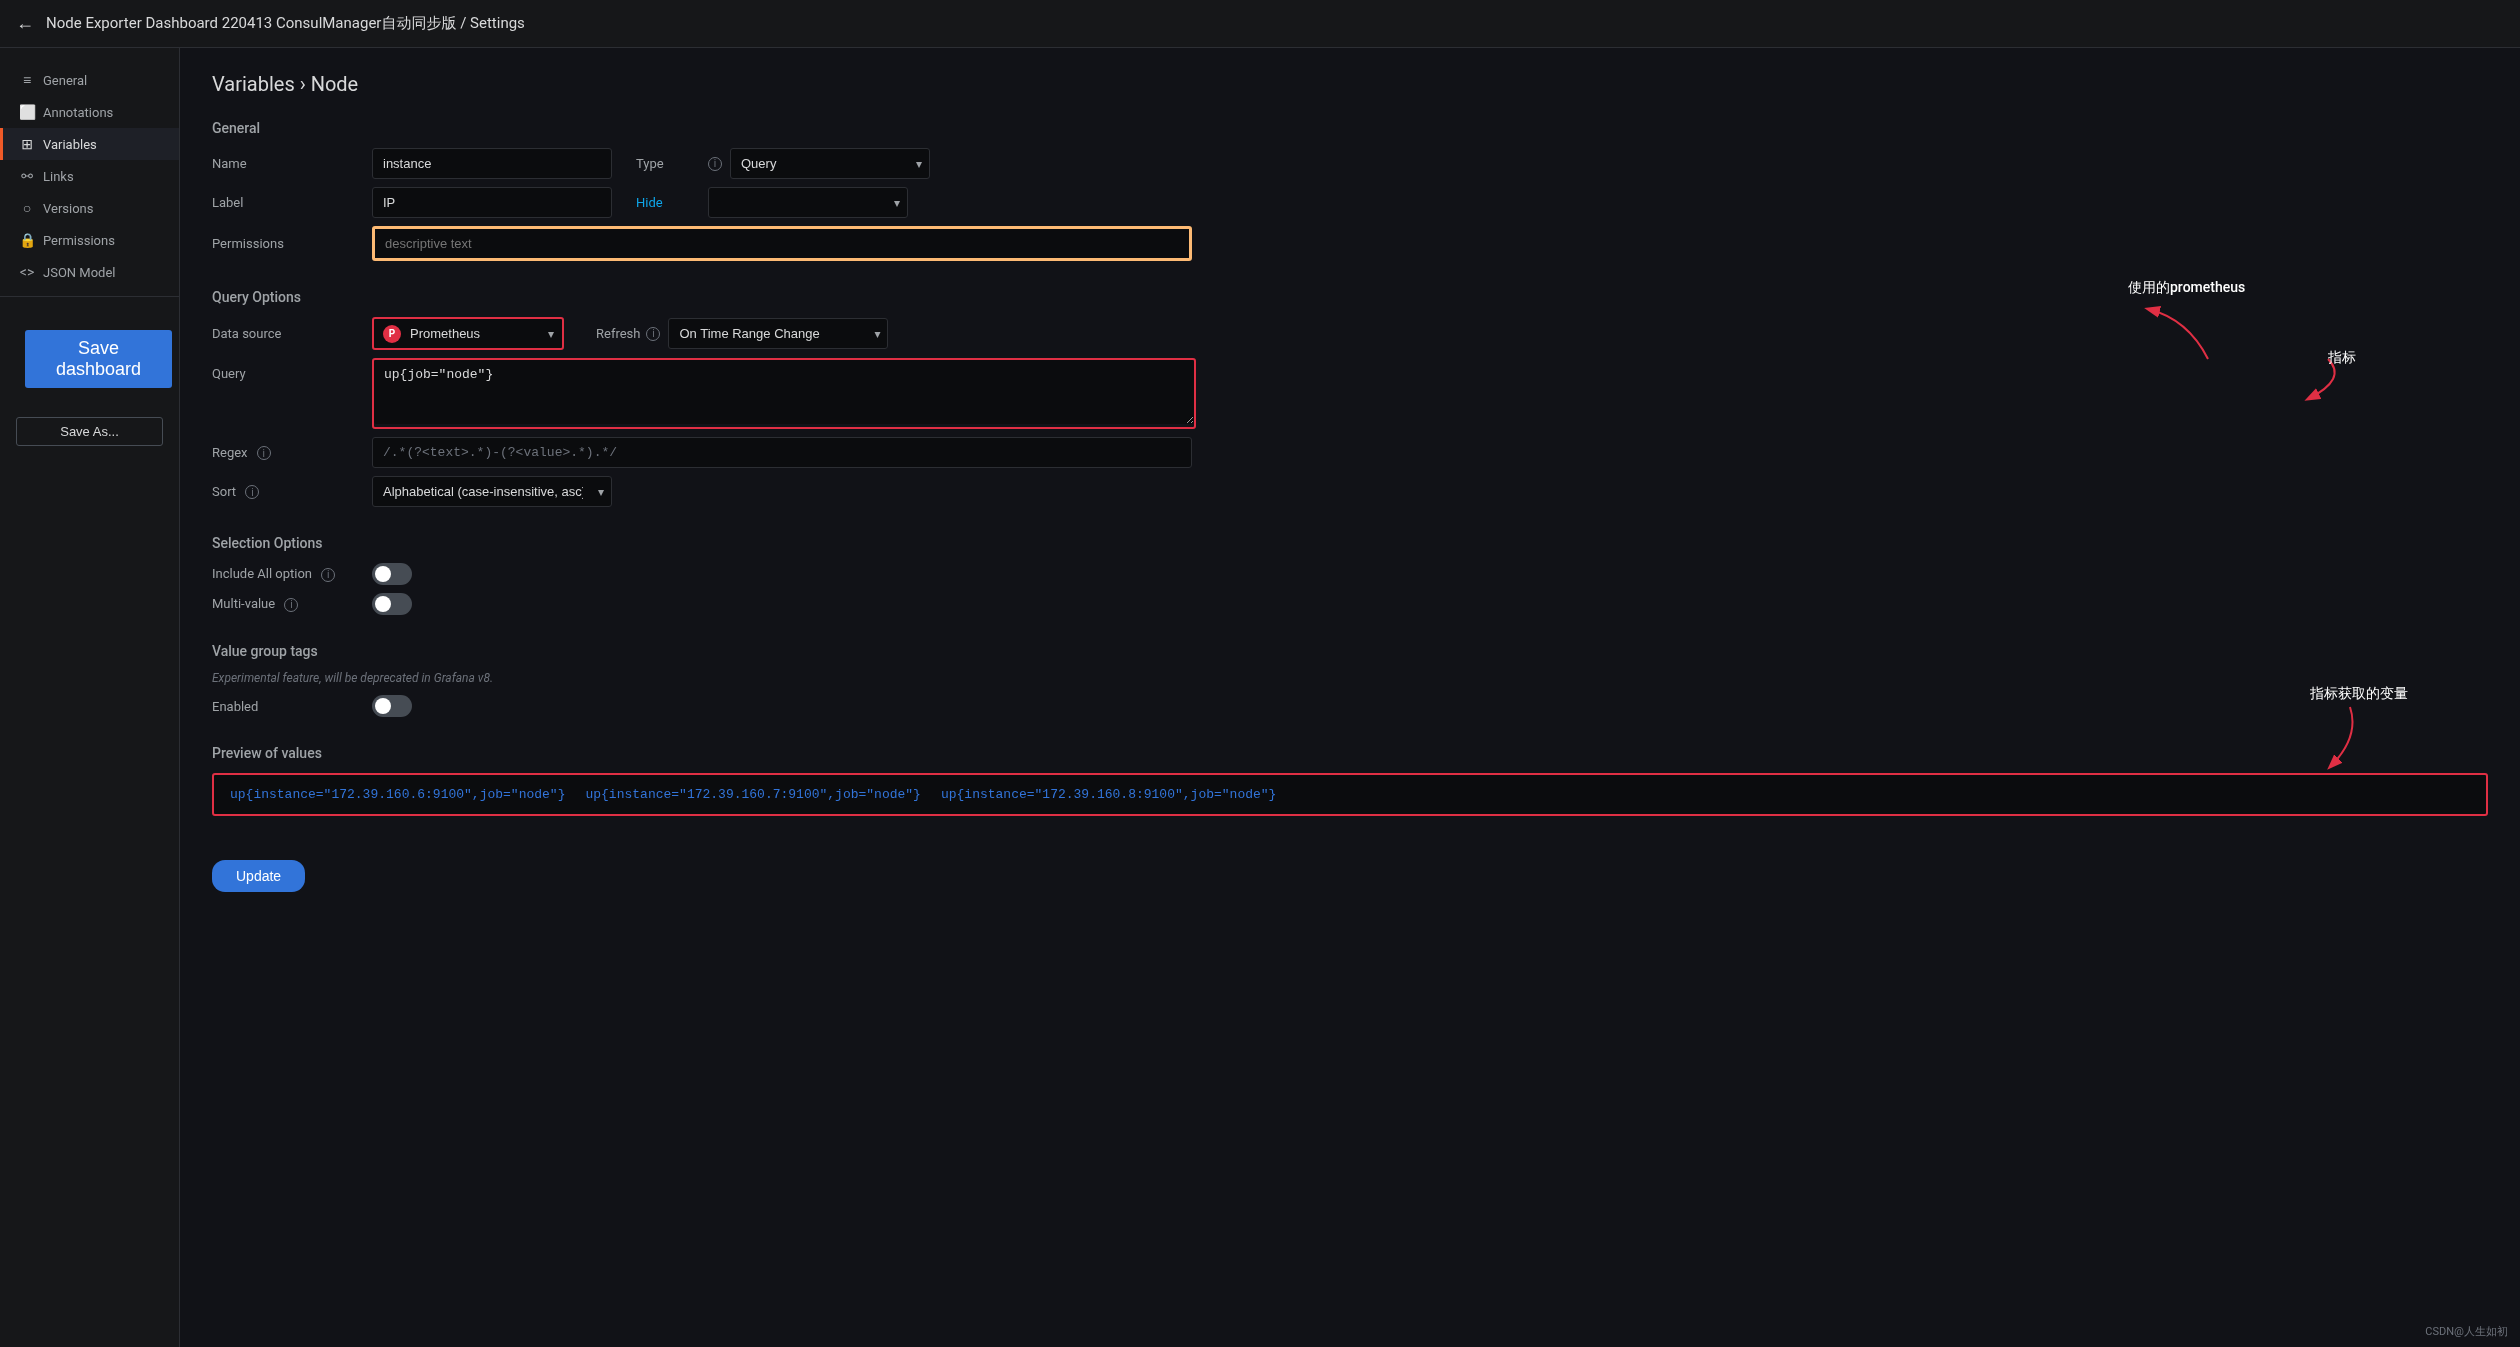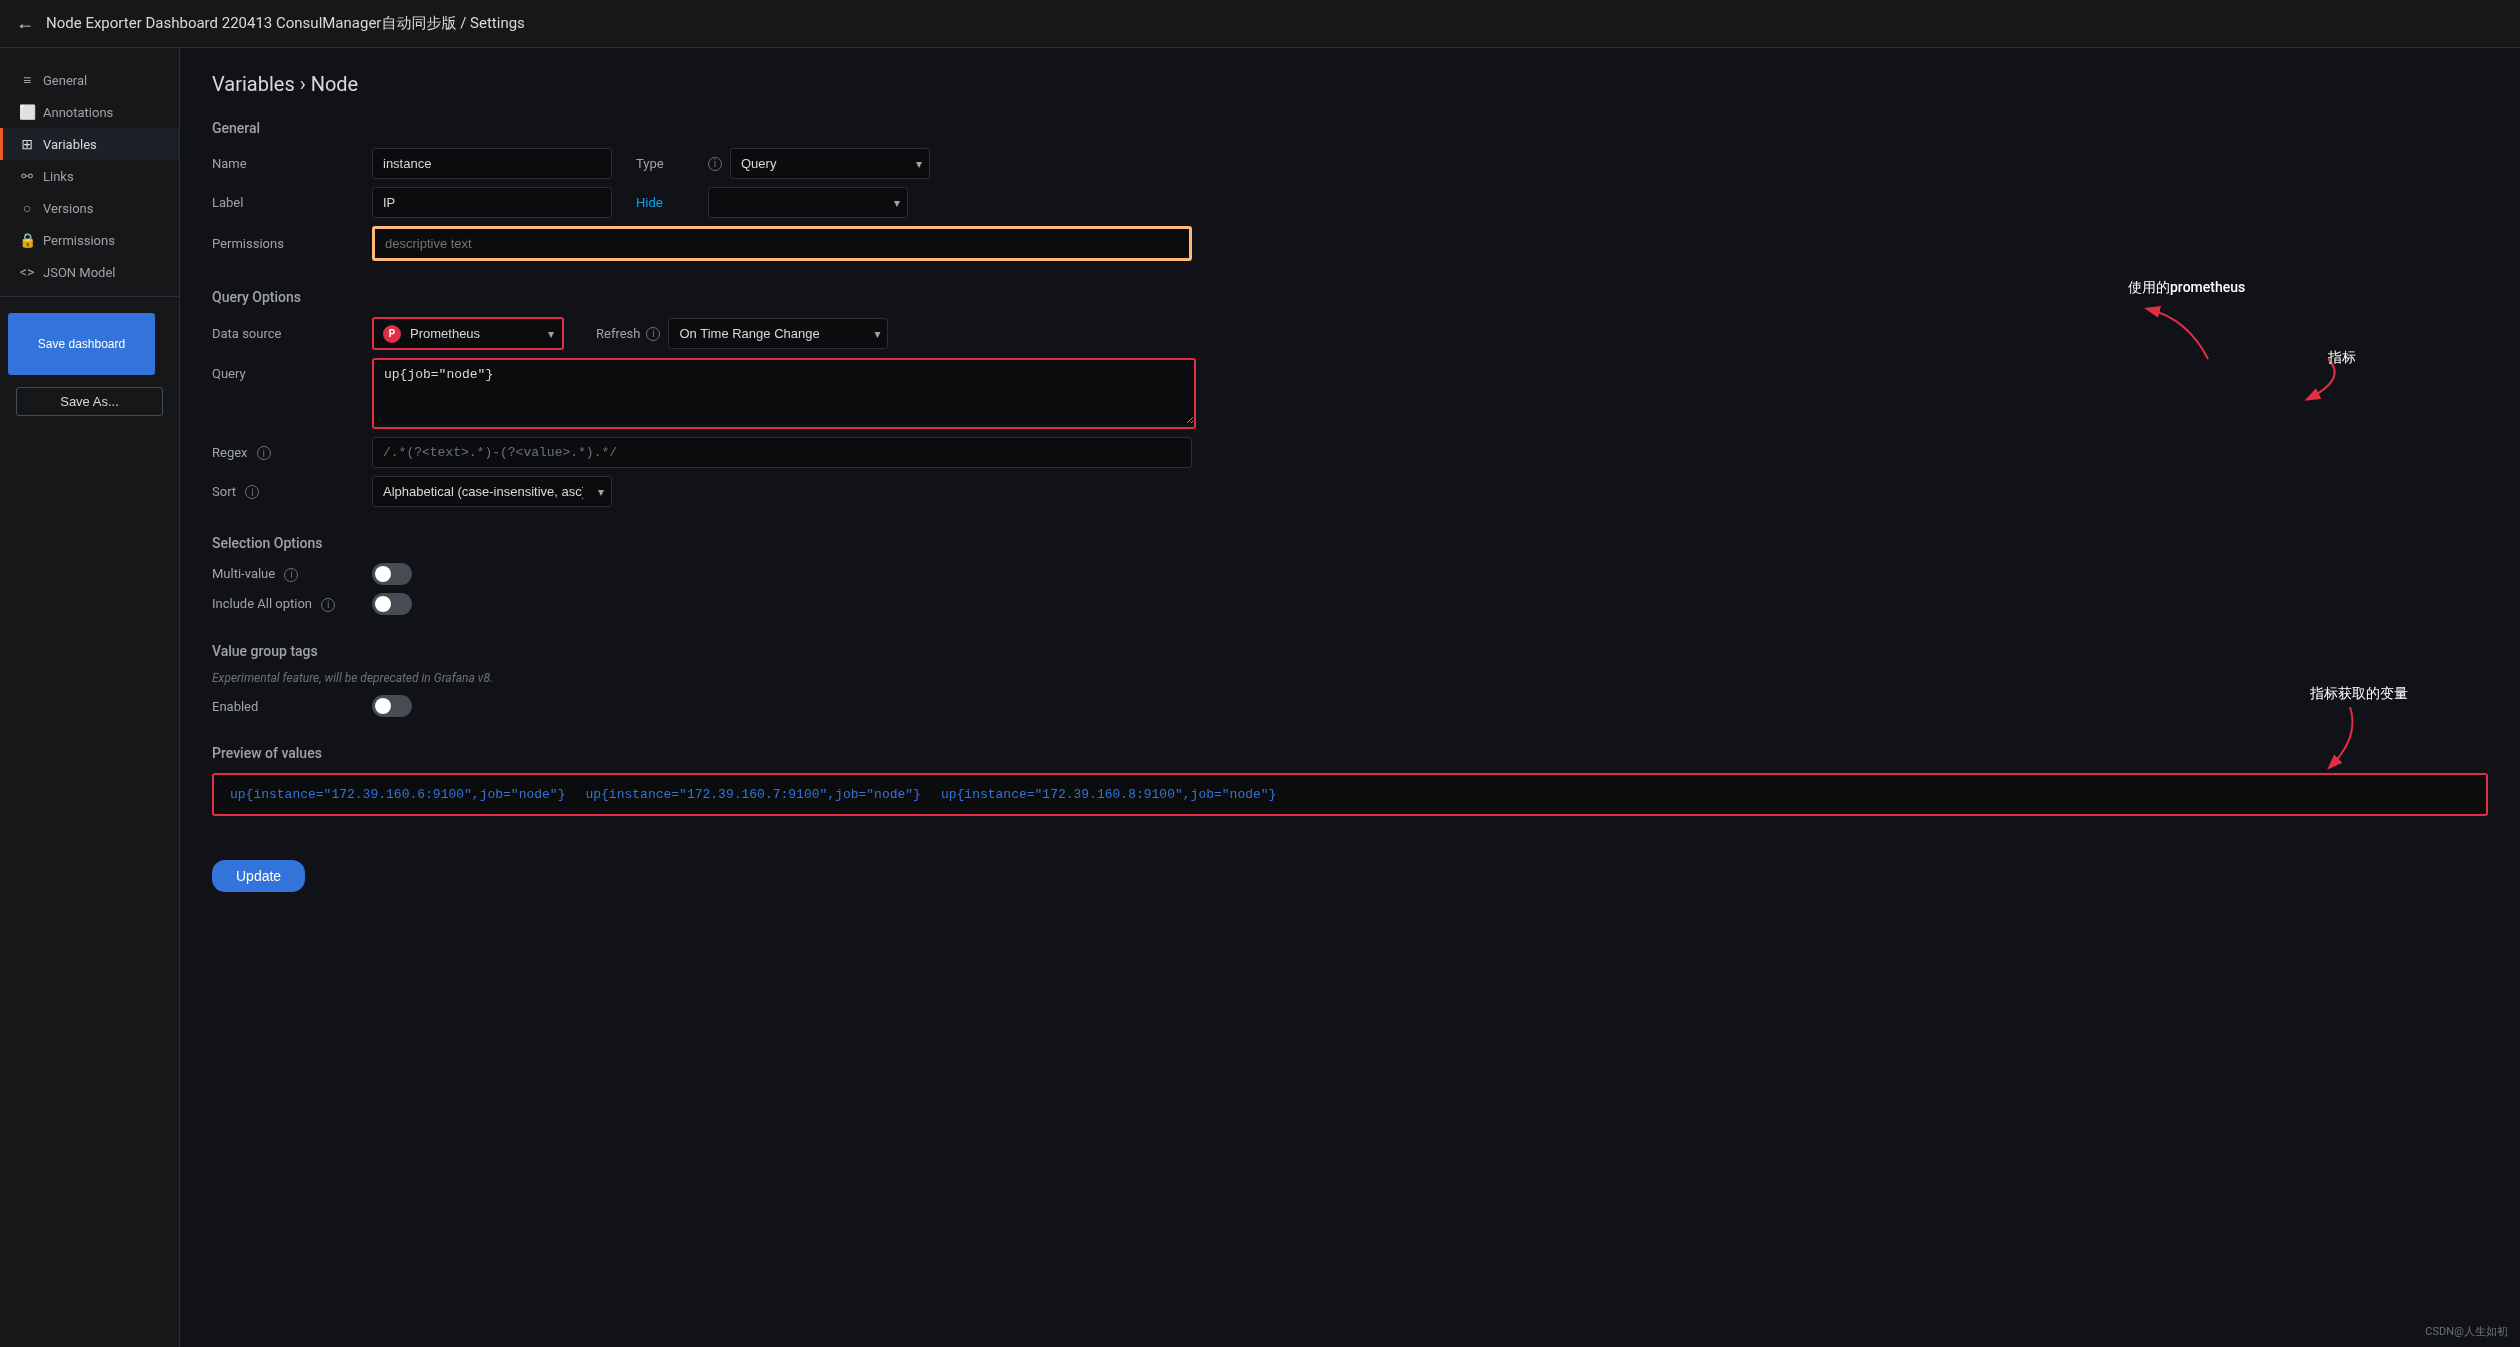--- a/index.html
+++ b/index.html
@@ -69,28 +69,28 @@
       font-size: 14px;
       width: 16px;
       text-align: center;
     }
     .sidebar-divider {
       height: 1px;
       background: #2c2e33;
       margin: 8px 0;
     }
     .save-dashboard-btn {
-      margin: 8px;
+      margin: 25px;
       background: #3274d9;
       color: #fff;
       border: none;
       border-radius: 3px;
-      padding: 24px 16px;
-      cursor: pointer;
-      font-size: 12px;
+      padding: 8px 16px;
+      cursor: pointer;
+      font-size: 18px;
       width: calc(100% - 32px);
     }
     .save-as-btn {
       margin: 4px 16px;
       background: transparent;
       color: #d8d9da;
       border: 1px solid #464c54;
       border-radius: 3px;
       padding: 6px 20px;
       cursor: pointer;
@@ -614,34 +614,34 @@
         <span class="annotation-text" style="position:absolute; top:0; left:60px;">指标</span>
       </div>
     </div>
 
     
     <div class="section-block">
       <div class="section-title">Selection Options</div>
 
       <div class="form-row">
         <div class="form-row-label">
-          <span>Multi-value</span>
+          <span>Include All option</span>
           <span class="info-icon" style="margin-left:6px;">i</span>
         </div>
         <div class="form-row-content">
           <label class="toggle-switch">
             <input type="checkbox" style="">
             <span class="toggle-slider"></span>
           </label>
         </div>
       </div>
 
       <div class="form-row">
         <div class="form-row-label">
-          <span>Include All option</span>
+          <span>Multi-value</span>
           <span class="info-icon" style="margin-left:6px;">i</span>
         </div>
         <div class="form-row-content">
           <label class="toggle-switch">
             <input type="checkbox" style="">
             <span class="toggle-slider"></span>
           </label>
         </div>
       </div>
     </div>

